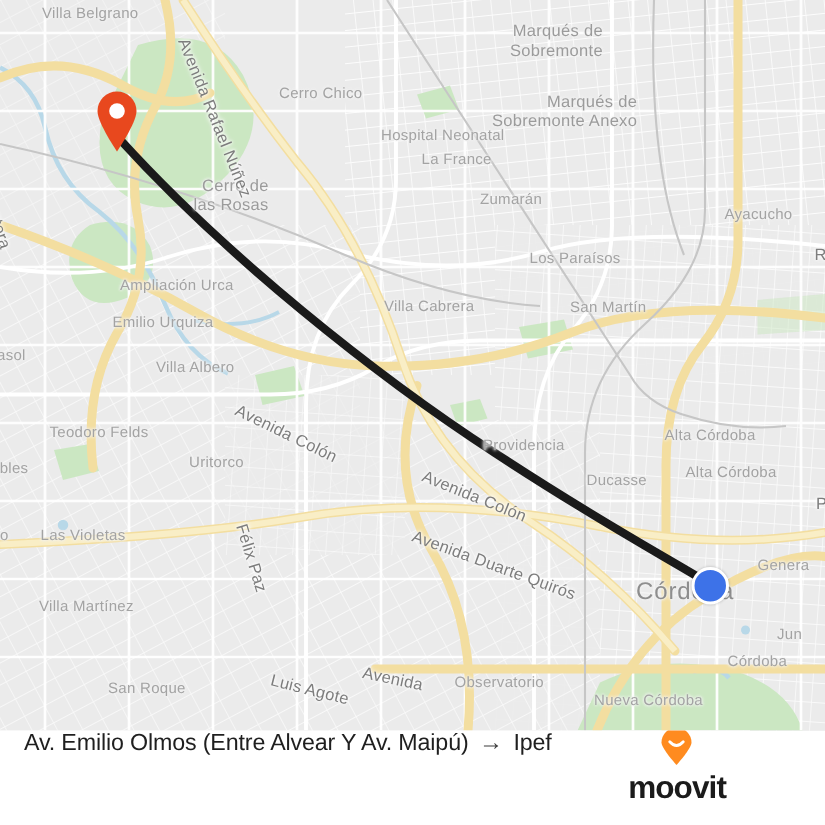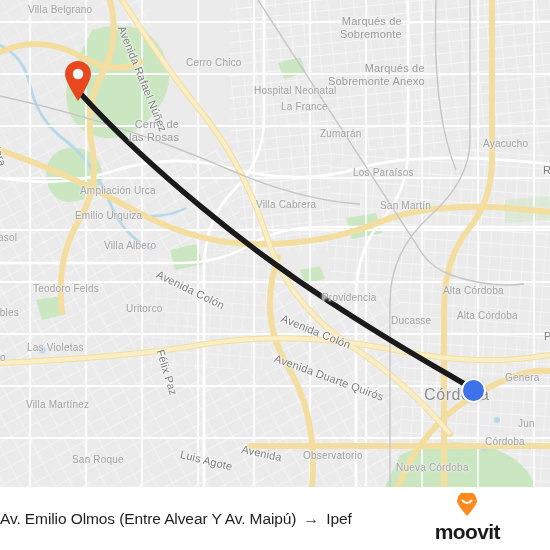--- a/index.html
+++ b/index.html
@@ -69,22 +69,22 @@
     padding-left: 12px;
     font-size: 12.5px; color: #333333;
     letter-spacing: .1px;
   }
 
   
   #footer {
     position: absolute; left: 0; top: 487px;
     width: 500px; height: 63px;
     background: #ffffff;
-    display: flex; align-items: center;
-    padding: 0 0;
+    display: flex; align-items: flex-start;
+    padding: 0 16px;
   }
   #route-text {
     flex: 1;
     font-size: 15.5px; color: #1f1f1f;
     letter-spacing: -.1px;
     white-space: nowrap;
     display: flex; align-items: center; gap: 7px;
   }
   #route-arrow { font-size: 16px; color: #3c3c3c; }
   #brand { display: flex; align-items: center; gap: 3px; flex-direction: column; }
@@ -219,21 +219,21 @@
         <div class="map-label poi" style="left: 75px; top: 210px;">Emilio Urquiza</div>
         <div class="map-label poi" style="left: 104px; top: 240px;">Villa Albero</div>
         <div class="map-label poi" style="left: -2px; top: 232px;">asol</div>
         <div class="map-label poi" style="left: 33px; top: 283px;">Teodoro Felds</div>
         <div class="map-label poi" style="left: 322px; top: 292px;">Providencia</div>
         <div class="map-label poi" style="left: 443px; top: 285px;">Alta Córdoba</div>
         <div class="map-label poi" style="left: 126px; top: 303px;">Uritorco</div>
         <div class="map-label poi" style="left: 391px; top: 315px;">Ducasse</div>
         <div class="map-label poi" style="left: 457px; top: 310px;">Alta Córdoba</div>
         <div class="map-label poi" style="left: -6px; top: 307px;">obles</div>
-        <div class="map-label poi" style="left: 27px; top: 342px;">Las Violetas</div>
+        <div class="map-label poi" style="left: 27px; top: 352px;">Las Violetas</div>
         <div class="map-label poi" style="left: 0px; top: 352px;">o</div>
         <div class="map-label poi" style="left: 26px; top: 399px;">Villa Martínez</div>
         <div class="map-label city" style="left: 424px; top: 389px;">Córdoba</div>
         <div class="map-label poi" style="left: 505px; top: 372px;">Genera</div>
         <div class="map-label poi" style="left: 518px; top: 418px;">Jun</div>
         <div class="map-label poi" style="left: 485px; top: 436px;">Córdoba</div>
         <div class="map-label poi" style="left: 72px; top: 454px;">San Roque</div>
         <div class="map-label poi" style="left: 303px; top: 450px;">Observatorio</div>
         <div class="map-label poi" style="left: 396px; top: 462px;">Nueva Córdoba</div>
       </div>

